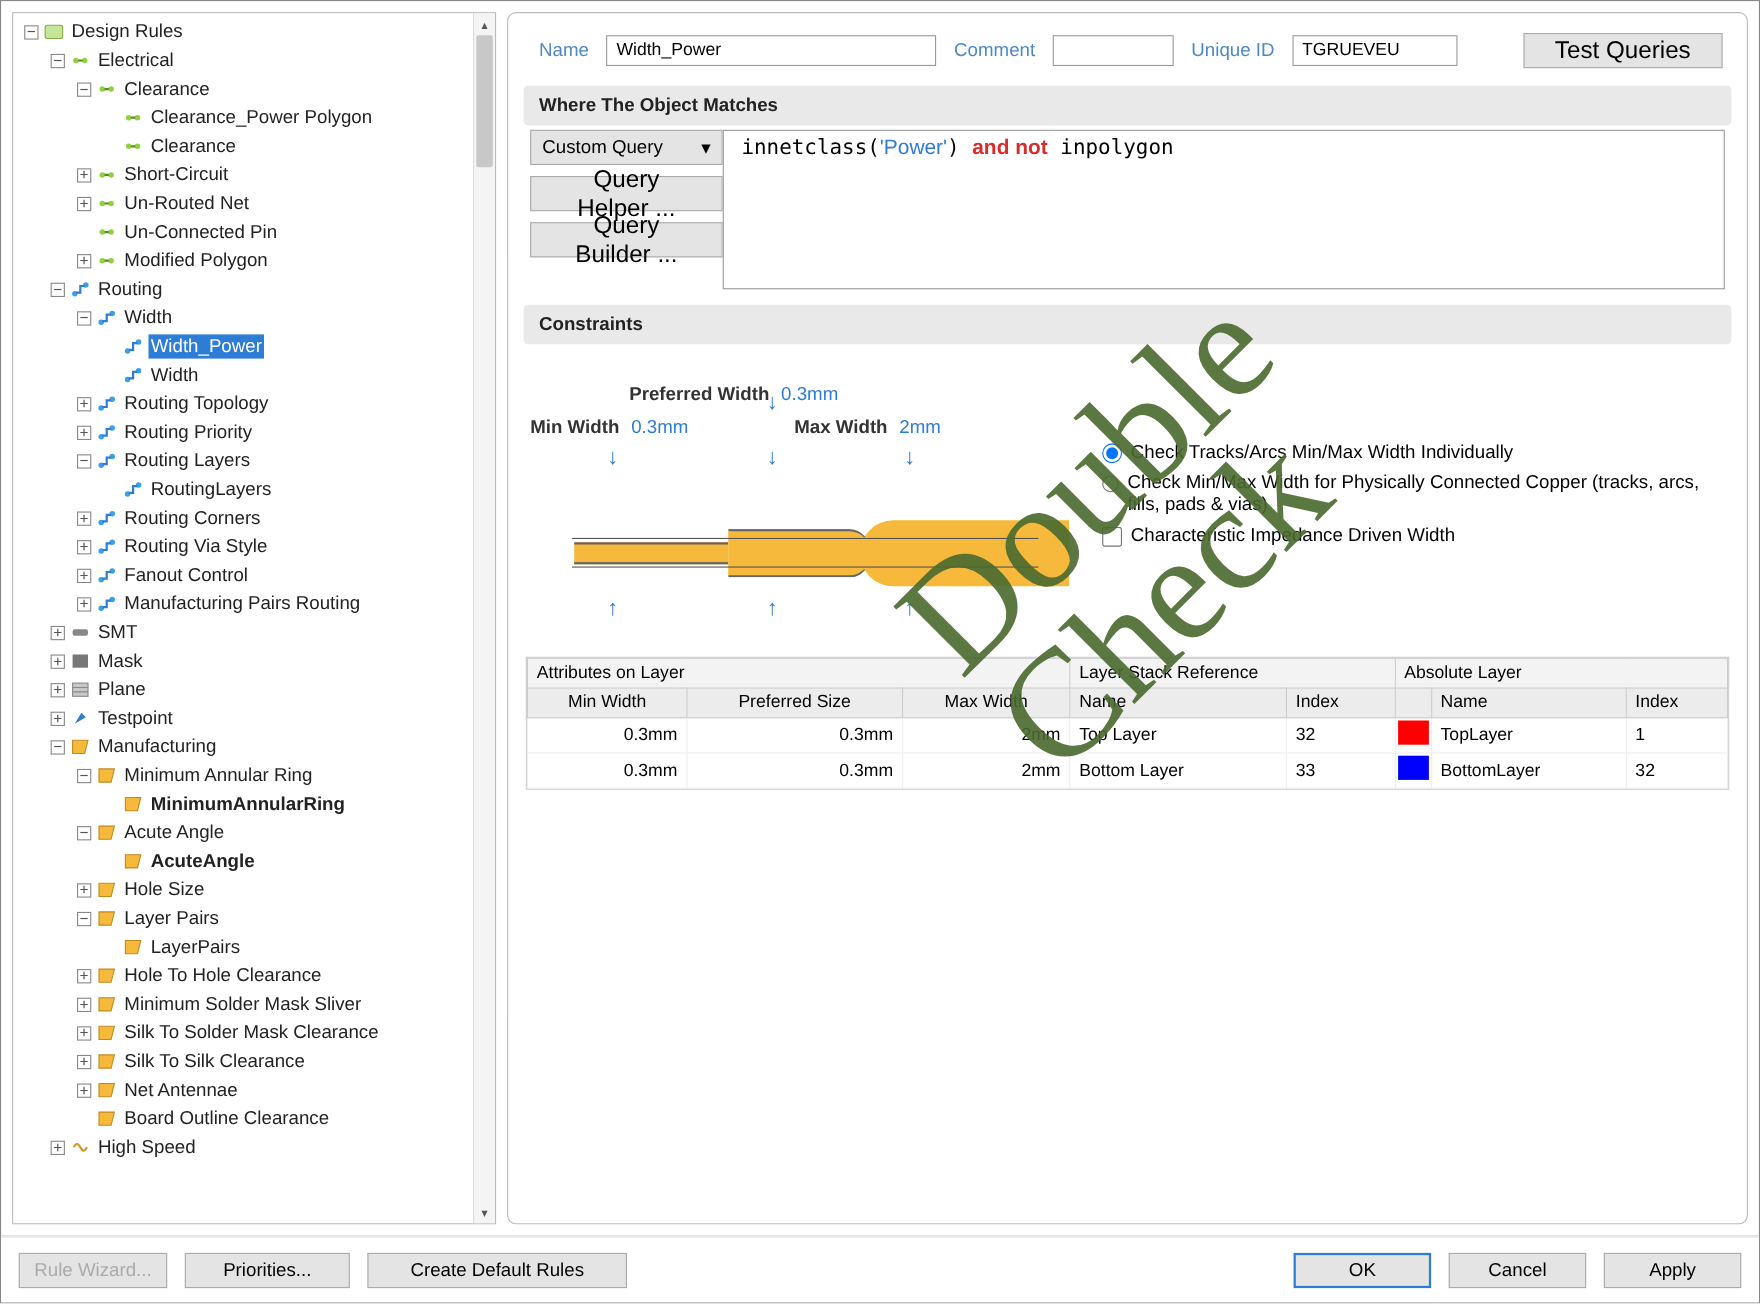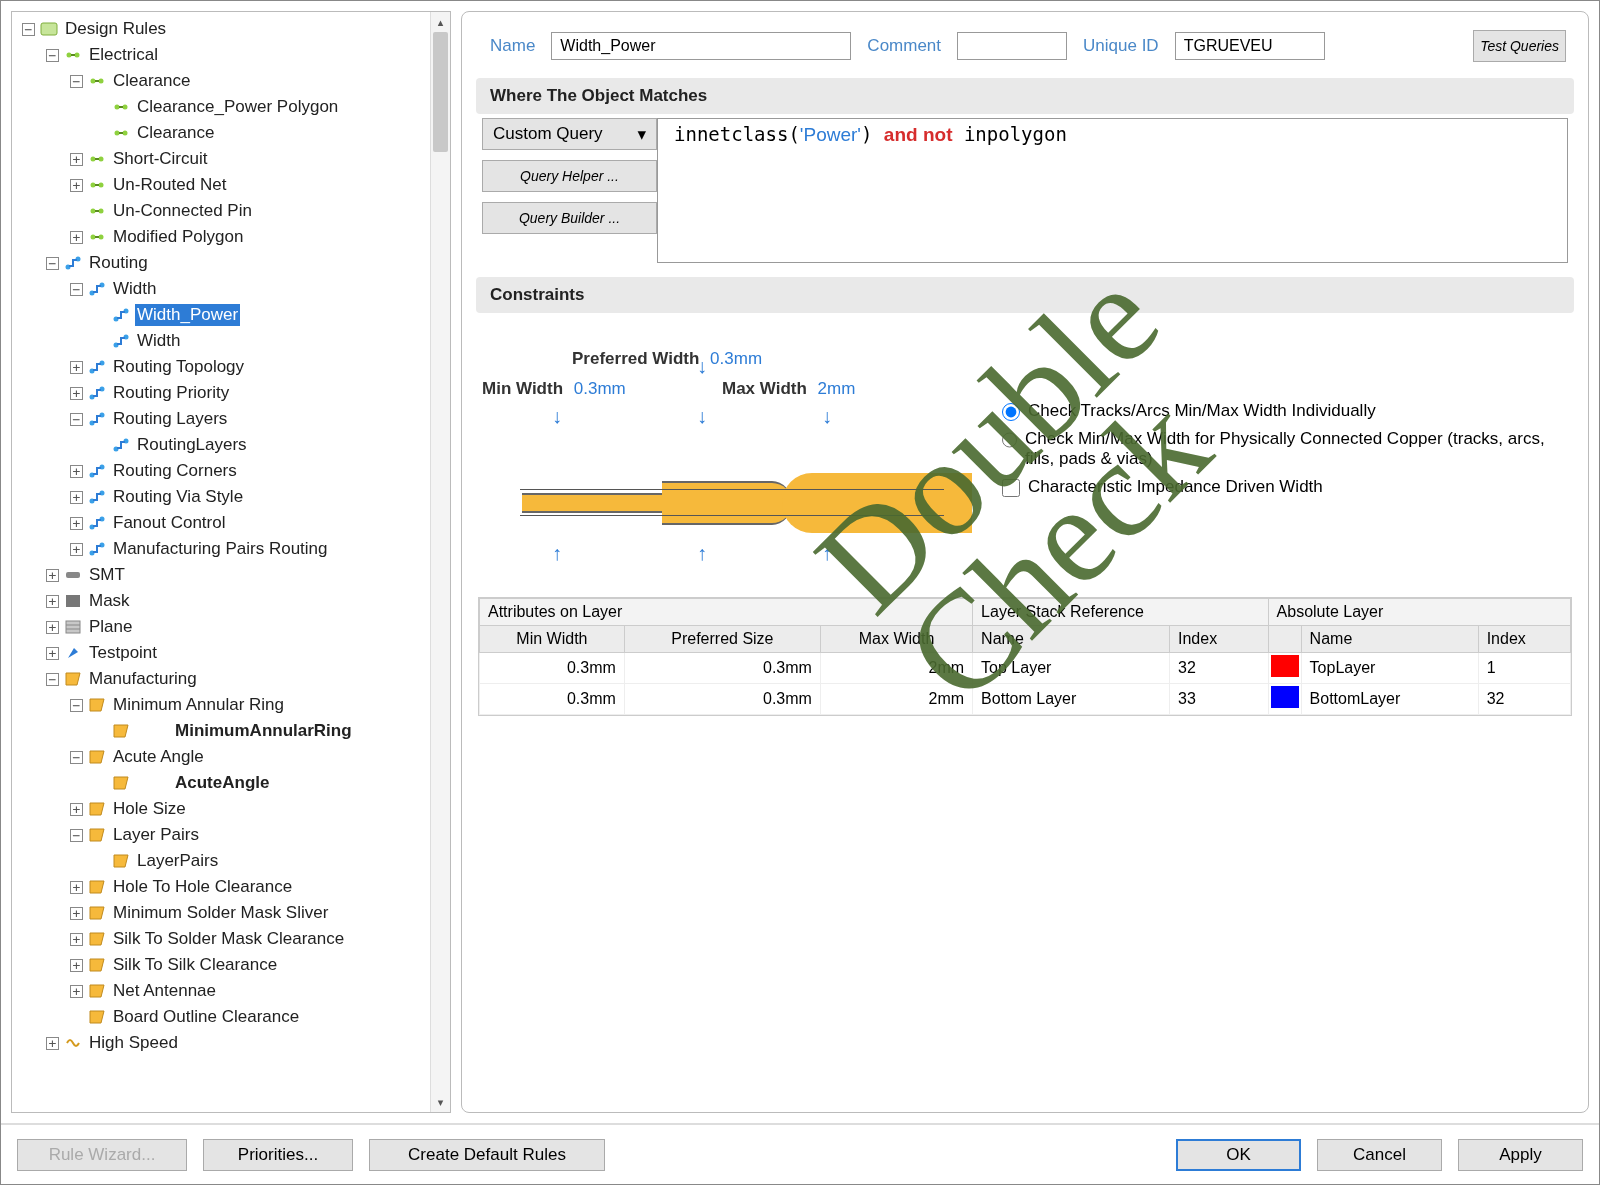--- a/index.html
+++ b/index.html
@@ -15,27 +15,27 @@
 .tree-body { flex:1; overflow-y:auto; font-size:17px; color:#222; padding:4px 0 4px 4px; }
 .tree-scrollbar { width:20px; background:#f4f4f4; border-left:1px solid #ddd; position:relative; }
 .tree-scrollbar .arrow { height:20px; display:flex; align-items:center; justify-content:center; font-size:11px; color:#555; }
 .tree-scrollbar .thumb { position:absolute; top:20px; left:2px; right:2px; height:120px; background:#c8c8c8; border-radius:2px; }
 .tree-row { display:flex; align-items:center; height:26px; white-space:nowrap; }
 .tree-row .exp { width:13px; height:13px; border:1px solid #888; display:inline-flex; align-items:center; justify-content:center; font-size:13px; line-height:1; color:#555; margin-right:4px; flex-shrink:0; font-family:monospace; }
 .tree-row .exp.blank { border:none; }
 .tree-row .rule-icon { width:20px; height:20px; display:inline-flex; align-items:center; justify-content:center; margin-right:4px; flex-shrink:0; }
 .tree-row .label { padding:1px 2px; }
 .tree-row.selected .label { background:#2d7cd6; color:#fff; }
-.tree-row .label.bold { font-weight:bold;margin-left:38px; }
+.tree-row .label.bold { font-weight:bold; }
 .ind { display:inline-block; flex-shrink:0; }
 .right-pane { flex:1; display:flex; flex-direction:column; border:1px solid #bbb; border-radius:8px; background:#fff; overflow:hidden; }
 .toprow { display:flex; align-items:center; padding:18px 22px 12px 22px; gap:10px; }
 .toprow .lbl { color:#4a88c8; font-size:17px; margin:0 6px; }
 .toprow input { height:28px; border:1px solid #999; font-size:16px; padding:2px 8px; }
-.btn { border:1px solid #aaa; background:#e4e4e4; height:32px; padding:0 6px; font-size:14px; display:inline-flex; align-items:center; cursor:pointer;font-style:italic; }
+.btn { border:1px solid #aaa; background:#e4e4e4; height:32px; padding:0 28px; font-size:22px; display:inline-flex; align-items:center; cursor:pointer; }
 .section-header { background:#e9e9e9; padding:8px 14px; font-weight:bold; font-size:17px; color:#222; margin:4px 14px; border-radius:4px; }
 .matches-section { display:flex; padding:0 20px 10px 20px; }
 .matches-left { display:flex; flex-direction:column; gap:10px; }
 .dropdown { height:32px; width:175px; border:1px solid #aaa; background:#e4e4e4; display:flex; align-items:center; justify-content:space-between; padding:0 10px; font-size:17px; }
 textarea.query { flex:1; height:145px; border:1px solid #999; font-family:Consolas, monospace; font-size:19px; padding:4px 6px; resize:none; }
 .constraints-body { display:flex; padding:10px 20px; gap:20px; align-items:flex-start; }
 .widthdiagram { width:500px; height:250px; position:relative; }
 .table-wrap { margin:10px 16px 20px 16px; border:1px solid #ccc; }
 .tbl { width:100%; border-collapse:collapse; font-size:16px; }
 .tbl th { background:#ececec; border:1px solid #ccc; padding:4px 8px; font-weight:normal; text-align:left; }
@@ -638,21 +638,21 @@
               </tr>
             </tbody>
         </table>
       </div>
 
       <div class="watermark">Double Check</div>
     </div>
   </div>
 
   <div class="footer">
-    <button class="fbtn disabled" style="width:170px">Rule Wizard...</button>
+    <button class="fbtn disabled" style="width:135px">Rule Wizard...</button>
     <button class="fbtn" style="width:150px">Priorities...</button>
     <button class="fbtn" style="width:236px">Create Default Rules</button>
     <span class="spacer"></span>
     <button class="fbtn primary">OK</button>
     <button class="fbtn">Cancel</button>
     <button class="fbtn">Apply</button>
   </div>
 </div>
 
 </body></html>

